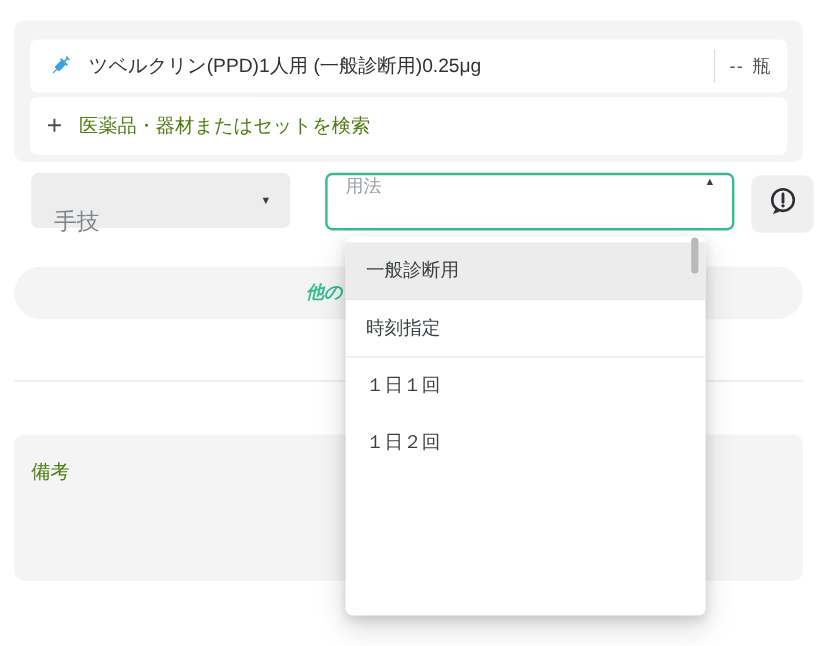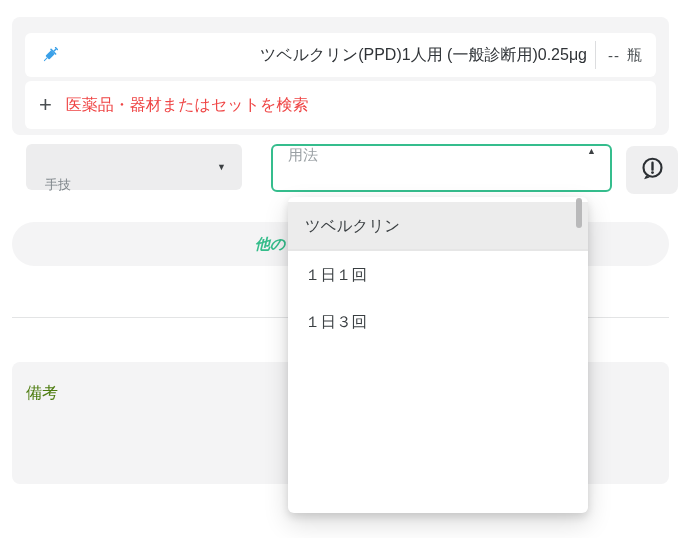--- a/index.html
+++ b/index.html
@@ -10,33 +10,33 @@
   
   .card { position:absolute; left:12px; top:17px; width:657px; height:118px;
     background:#f4f4f5; border-radius:8px; }
   .card-row { position:absolute; left:13px; width:631px; background:#fff;
     border-radius:6px; display:flex; align-items:center; padding:0 14px; }
   .row-medicine { top:16px; height:44px; }
   .row-search { top:64px; height:48px; }
   .med-icon { width:22px; height:22px; flex:0 0 22px; margin-right:13px; display:flex;
     align-items:center; justify-content:center; }
   .med-name { font-size:16px; font-weight:500; color:#2f3337; flex:1 1 auto;
-    white-space:nowrap; overflow:hidden;text-align:right; }
+    white-space:nowrap; overflow:hidden; }
   .vdiv { width:1px; height:28px; background:#dcdddf; margin:0 12px 0 8px; flex:0 0 1px; }
   .qty { font-size:15px; color:#4a4f52; letter-spacing:1px; }
   .unit { font-size:15px; color:#4a4f52; margin-left:7px; }
   .plus-icon { font-size:22px; line-height:1; color:#4a4f52; margin-right:14px;
     font-weight:400; flex:0 0 auto; }
-  .search-ph { font-size:16px; color:#ef4444; }
+  .search-ph { font-size:16px; color:#4d7c0f; }
 
   
   .tech-select { position:absolute; left:26px; top:144px; width:216px; height:46px;
     background:#ededee; border-radius:6px; display:flex; align-items:center;
     padding:0 16px 0 19px; cursor:pointer; }
-  .tech-label { font-size:13px; color:#7f868b; flex:1 1 auto;margin-top:36px; }
+  .tech-label { font-size:19px; color:#7f868b; flex:1 1 auto;margin-top:36px; }
   .caret { font-size:9px; color:#3c4043; flex:0 0 auto; }
   .usage-box { position:absolute; left:271px; top:144px; width:341px; height:48px;
     background:#fff; border:2px solid #35bd8d; border-radius:6px; display:flex;
     align-items:flex-start; padding:0 14px 0 15px; }
   .usage-ph { font-size:15px; color:#9aa0a4; flex:1 1 auto; }
   .hint-btn { position:absolute; left:626px; top:146px; width:52px; height:48px;
     background:#efeff0; border-radius:8px; display:flex; align-items:center;
     justify-content:center; cursor:pointer; }
 
   
@@ -118,21 +118,22 @@
     <span class="pill-label">他の</span>
   </div>
 
   <div class="hdiv"></div>
 
   <div class="remarks">
     <span class="remarks-ph">備考</span>
   </div>
 
   <div class="menu">
-    <div class="menu-item highlight">ツベルクリン</div>
+    <div class="menu-item highlight">一般診断用</div>
     <div class="menu-divider"></div>
+    <div class="menu-item">時刻指定</div>
     <div class="menu-divider"></div>
     <div class="menu-item">１日１回</div>
-    <div class="menu-item">１日３回</div>
+    <div class="menu-item">１日２回</div>
     <div class="scroll-thumb"></div>
   </div>
 
 </div>
 
 </body></html>

